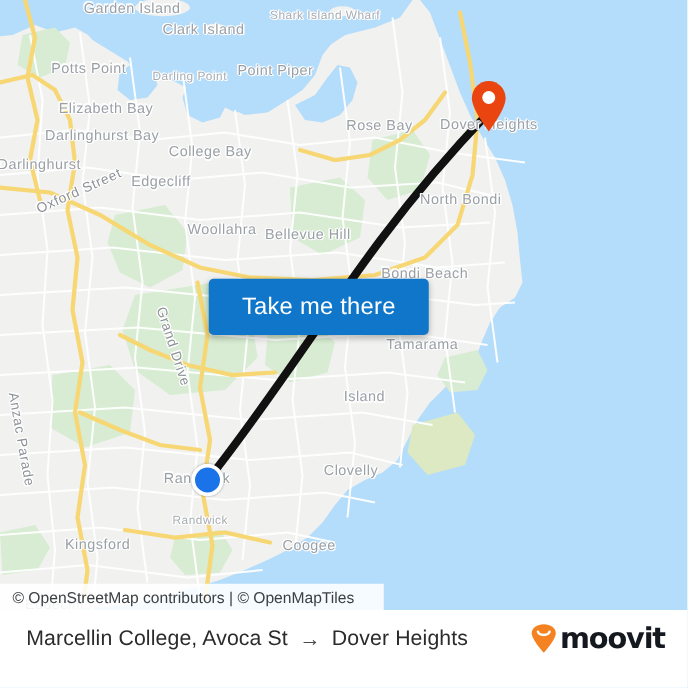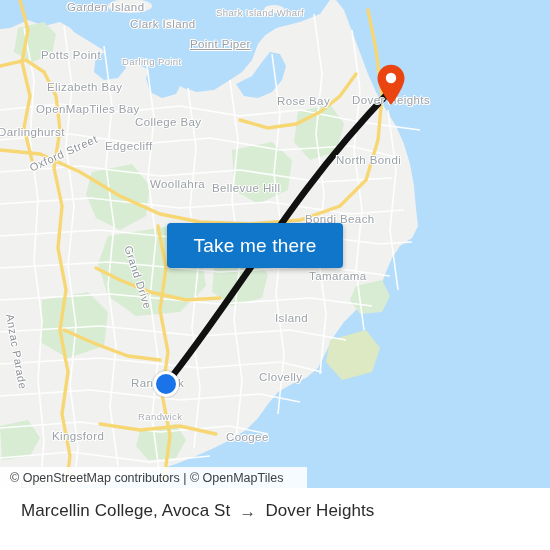--- a/index.html
+++ b/index.html
@@ -272,23 +272,23 @@
         <path d="M 166,384 C 210,330 262,248 306,190 C 336,150 368,114 391,90" stroke="#111111" stroke-width="6.5" fill="none" stroke-linecap="round"></path>
       </g>
     </svg>
 
     <div id="label-layer">
         <div class="map-label suburb" style="left: 67px; top: 1px;">Garden Island</div>
         <div class="map-label suburb" style="left: 130px; top: 18px;">Clark Island</div>
         <div class="map-label small" style="left: 216px; top: 7px;">Shark Island Wharf</div>
         <div class="map-label suburb" style="left: 41px; top: 49px;">Potts Point</div>
         <div class="map-label small" style="left: 122px; top: 56px;">Darling Point</div>
-        <div class="map-label suburb" style="left: 190px; top: 38px; text-decoration: underline;">Point Piper</div>
+        <div class="map-label suburb" style="left: 190px; top: 51px;">Point Piper</div>
         <div class="map-label suburb" style="left: 47px; top: 81px;">Elizabeth Bay</div>
-        <div class="map-label suburb" style="left: 36px; top: 103px;">OpenMapTiles Bay</div>
+        <div class="map-label suburb" style="left: 36px; top: 103px;">Darlinghurst Bay</div>
         <div class="map-label suburb" style="left: 135px; top: 116px;">College Bay</div>
         <div class="map-label suburb" style="left: 277px; top: 95px; text-align: right;">Rose Bay</div>
         <div class="map-label suburb" style="left: 352px; top: 94px;">Dover Heights</div>
         <div class="map-label suburb" style="left: -2px; top: 126px;">Darlinghurst</div>
         <div class="map-label suburb" style="left: 105px; top: 140px;">Edgecliff</div>
         <div class="map-label suburb" style="left: 212px; top: 138px; margin-top: 44px;">Bellevue Hill</div>
         <div class="map-label suburb" style="left: 336px; top: 154px;">North Bondi</div>
         <div class="map-label suburb" style="left: 150px; top: 178px;">Woollahra</div>
         <div class="map-label suburb" style="left: 305px; top: 213px;">Bondi Beach</div>
         <div class="map-label suburb" style="left: 309px; top: 270px;">Tamarama</div>
@@ -320,15 +320,23 @@
       <span>© OpenStreetMap contributors | © OpenMapTiles</span>
     </div>
   </div>
 
   <div id="footer">
     <div id="route-summary">
       <span>Marcellin College, Avoca St</span>
       <span id="route-arrow">→</span>
       <span>Dover Heights</span>
     </div>
+    <div id="moovit-logo">
+      <svg width="22" height="24" viewBox="0 0 22 24">
+        <path d="M11 23.2 C11 23.2 20.6 12.9 20.6 7.6 C20.6 3.3 16.3 0.4 11 0.4
+                 C5.7 0.4 1.4 3.3 1.4 7.6 C1.4 12.9 11 23.2 11 23.2 Z" fill="#f58220"></path>
+        <path d="M6.4 6.4 C7.4 9.8 14.6 9.8 15.6 6.4" stroke="#ffffff" stroke-width="2.1" fill="none" stroke-linecap="round"></path>
+      </svg>
+      <span id="moovit-wordmark">moovit</span>
+    </div>
   </div>
 
 </div>
 
 </body></html>

